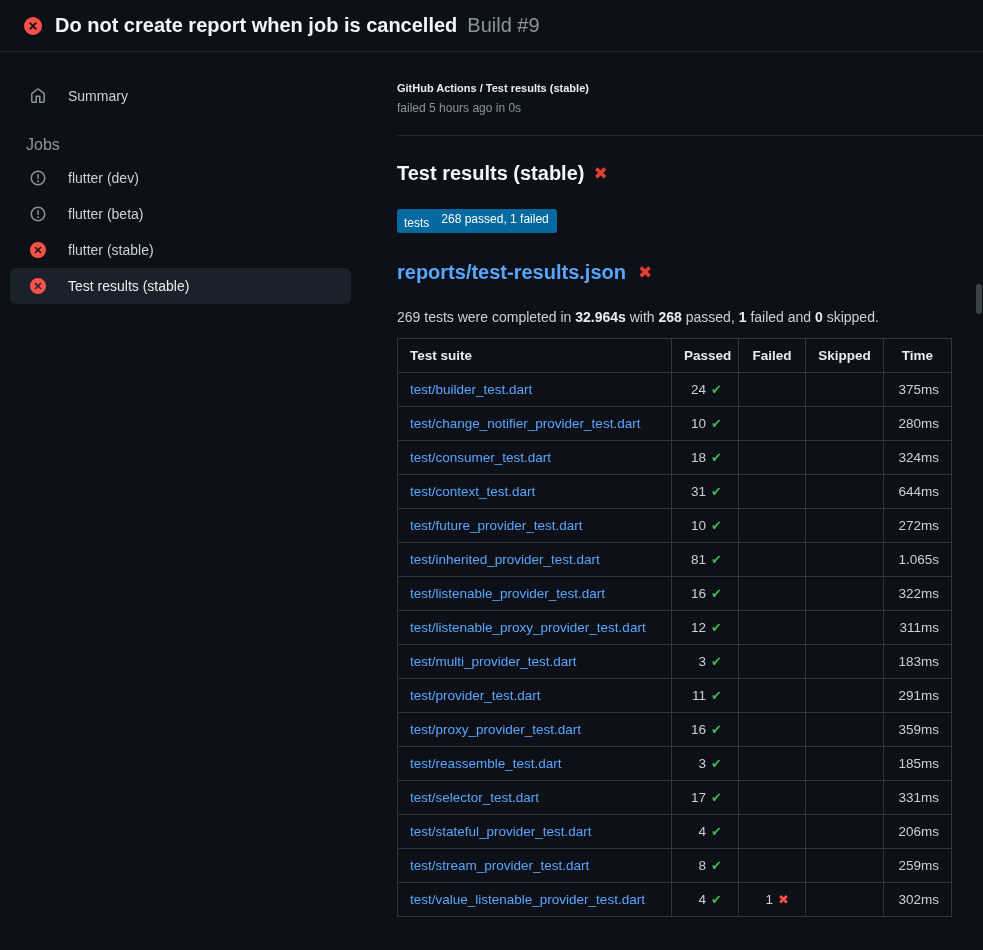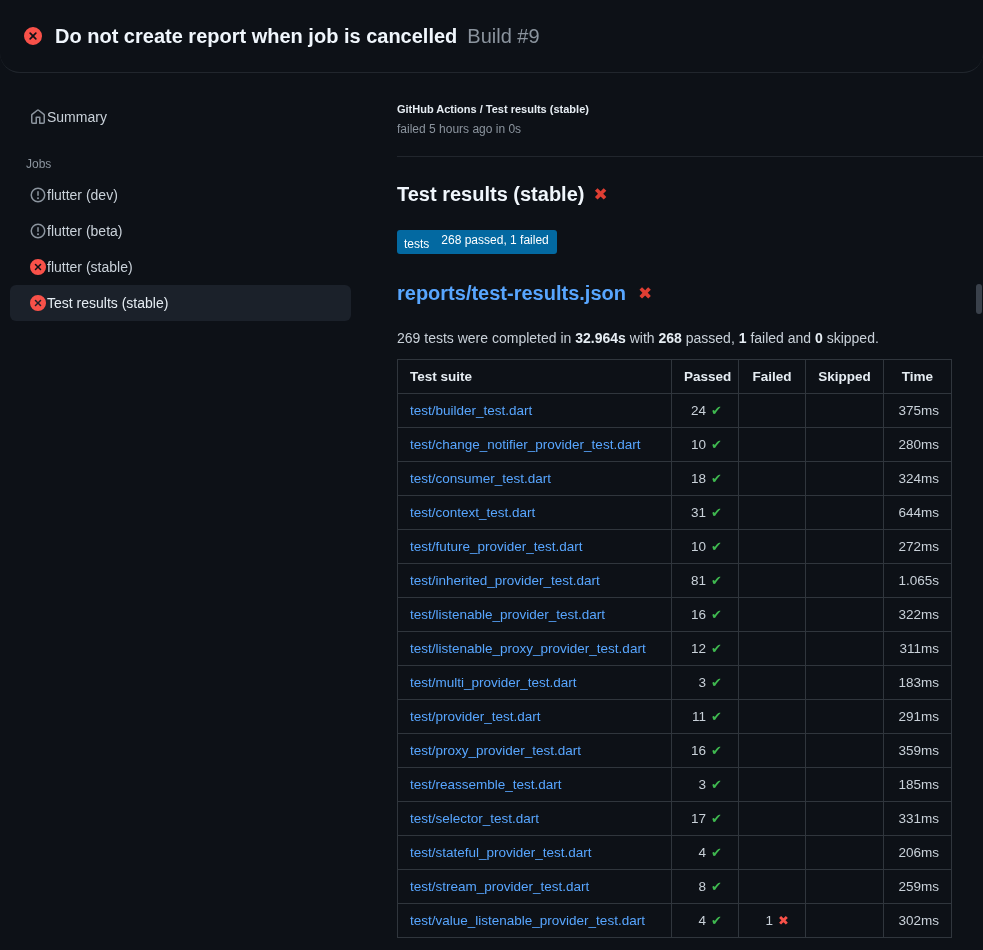--- a/index.html
+++ b/index.html
@@ -7,43 +7,43 @@
   body {
     background:#0d1117;
     color:#c9d1d9;
     font-family:"Liberation Sans","DejaVu Sans",sans-serif;
     font-size:14px;
   }
   .app { width:983px; height:950px; overflow:hidden; position:relative; background:#0d1117; }
 
   
   .topbar {
-    height:73px; display:flex; align-items:center; gap:13px;
-    padding:0 24px; border-bottom:1px solid #21262d;border-radius:20px;
+    height:52px; display:flex; align-items:center; gap:13px;
+    padding:0 24px; border-bottom:1px solid #21262d;
   }
   .topbar .big-icon { display:flex; flex:none; }
   .topbar-title { font-size:20px; font-weight:700; color:#f0f6fc; white-space:nowrap; }
   .topbar-build { font-size:20px; font-weight:400; color:#8b949e; margin-left:-3px; white-space:nowrap; }
 
   
   .layout { display:flex; align-items:flex-start; height:893px; }
   .sidebar { width:381px; flex:none; padding:26px 30px 0 10px; }
   .main { flex:1; padding:30px 32px 0 16px; min-width:0; }
 
   
   .side-item {
-    display:flex; align-items:center; gap:1px;
+    display:flex; align-items:center; gap:22px;
     padding:10px 16px 10px 20px; border-radius:6px;
     cursor:pointer; color:#c9d1d9;
   }
   .side-item .icon { display:flex; flex:none; width:16px; height:16px; }
   .side-item.selected { background:#1b212a; color:#e6edf3; }
   .side-label { font-size:14px; }
   .jobs-label {
-    color:#8b949e; font-size:12px; margin:22px 0 6px 16px;
+    color:#8b949e; font-size:16px; margin:22px 0 6px 16px;
   }
 
   
   .breadcrumb { font-weight:700; color:#e6edf3; font-size:11px; }
   .run-meta { color:#8b949e; font-size:12px; margin-top:7px; }
   .main-divider { border:none; border-top:1px solid #21262d; margin:20px -32px 0 0; }
 
   .section-head { display:flex; align-items:center; gap:9px; margin-top:26px; }
   .section-title { font-size:20px; font-weight:700; color:#f0f6fc; }
   .red-x { color:#df3e33; font-size:17px; font-weight:700; line-height:1; }

